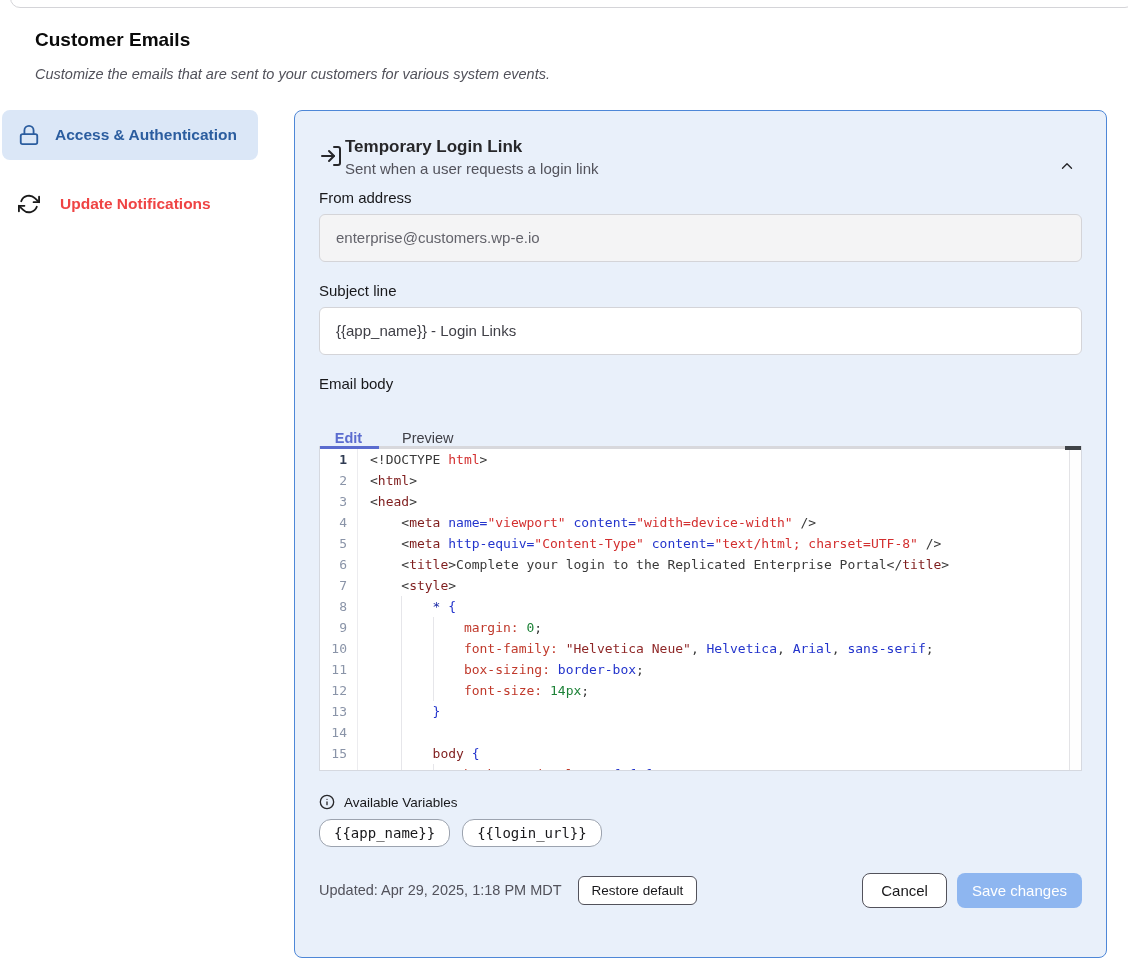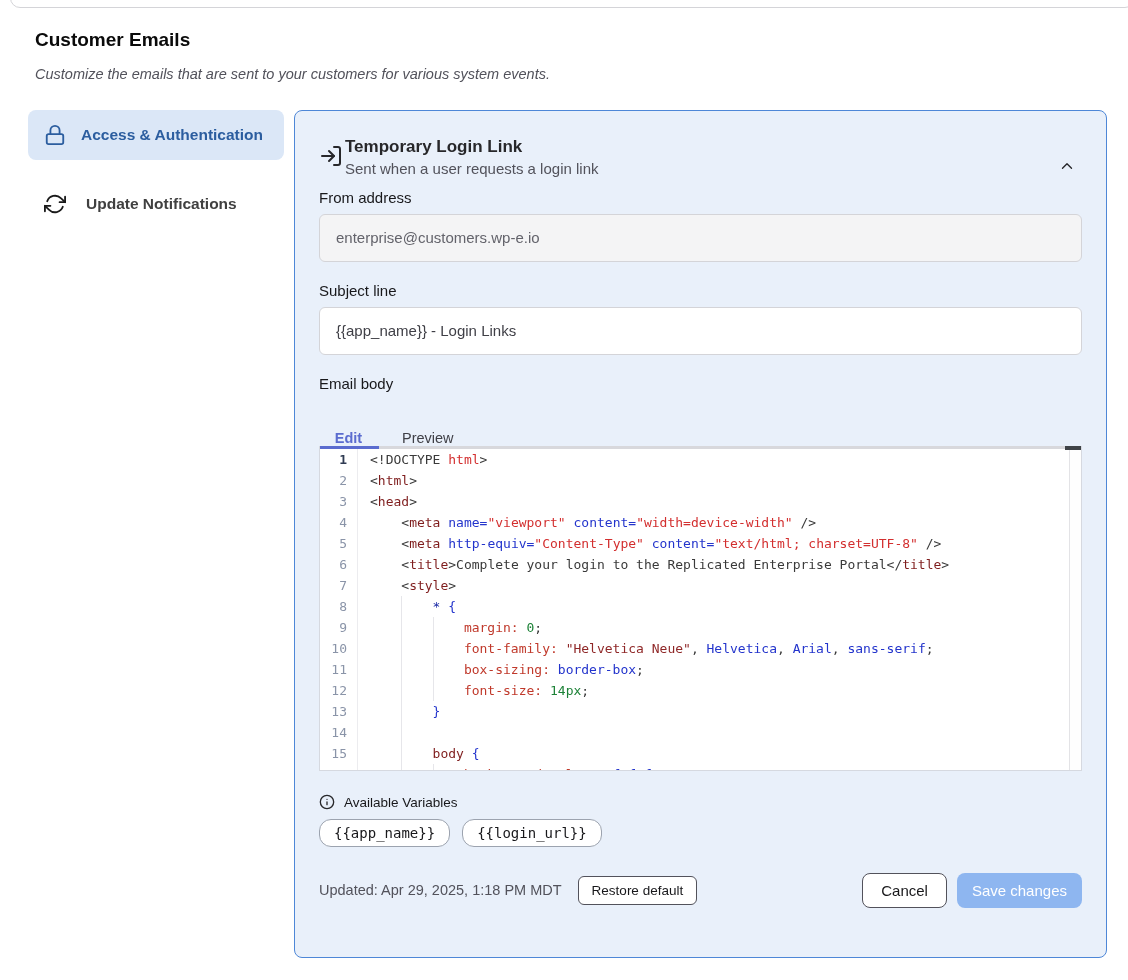--- a/index.html
+++ b/index.html
@@ -7,25 +7,25 @@
        font-family:"Liberation Sans",sans-serif;color:#18181b;padding-left:17px;}
 
   
   .top-card-edge{position:absolute;left:10px;right:10px;top:-14px;height:20px;background:#fff;
     border:1px solid #d4d4d8;border-radius:0 0 10px 10px;}
 
   .page-title{position:absolute;left:35px;top:29px;font-size:19px;font-weight:700;color:#0a0a0a;}
   .page-subtitle{position:absolute;left:35px;top:66px;font-size:14.5px;color:#52525b;font-style:italic;}
 
   
-  .sidebar{position:absolute;left:28px;top:110px;width:256px;}
+  .sidebar{position:absolute;left:2px;top:110px;width:256px;}
   .side-item{display:flex;align-items:center;gap:15px;border-radius:8px;padding:13px 16px;
     font-size:15.5px;font-weight:600;cursor:pointer;box-sizing:border-box;}
   .side-item.active{background:#dbe7f7;color:#2b5d9f;}
-  .side-item.plain{margin-top:19px;color:#404040;gap:20px;}
+  .side-item.plain{margin-top:19px;color:#ef4444;gap:20px;}
   .side-item .ico{flex-shrink:0;display:flex;}
   .side-item .lbl{line-height:1.55;}
 
   
   .panel{position:absolute;left:294px;top:110px;width:813px;height:848px;box-sizing:border-box;
     background:#e9f0fa;border:1px solid #4e87d7;border-radius:8px;padding:24px;}
   .panel-header{display:flex;gap:2px;margin-bottom:12px;}
   .panel-header .ico{margin-top:9px;}
   .panel-title{font-size:17px;font-weight:700;color:#27272a;line-height:1.4;}
   .panel-subtitle{font-size:15px;color:#52525b;margin-top:1px;}

